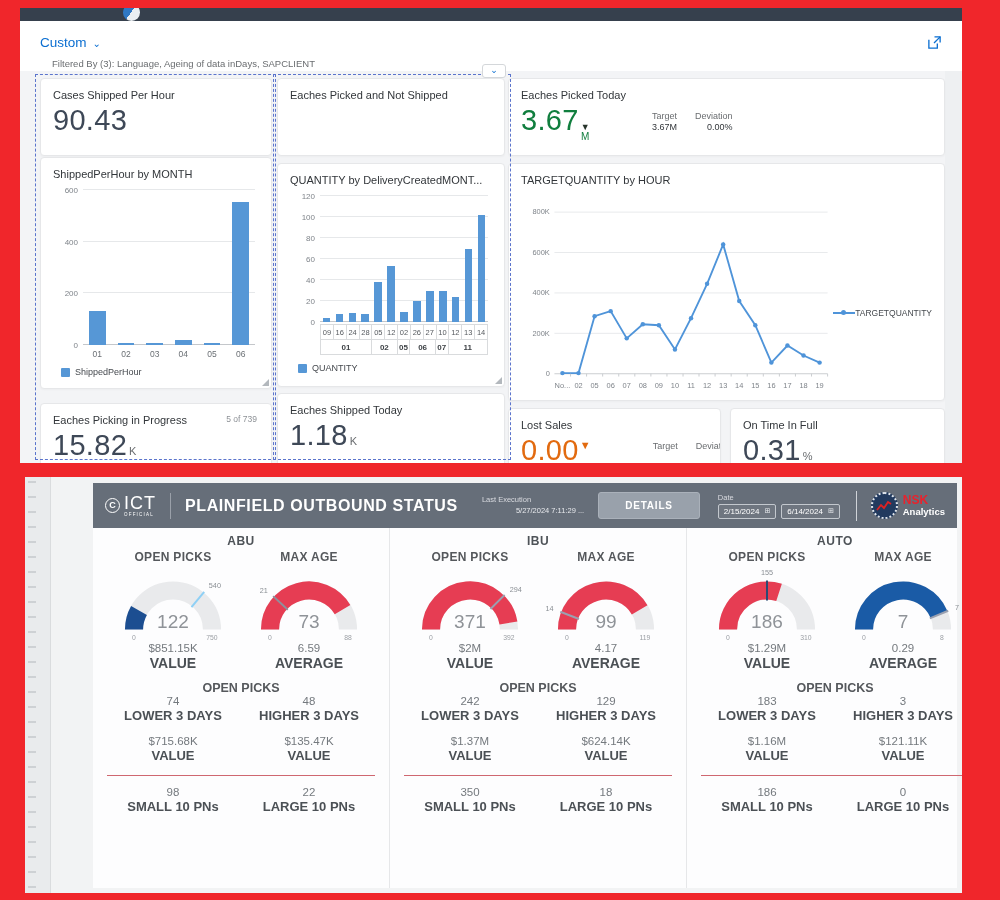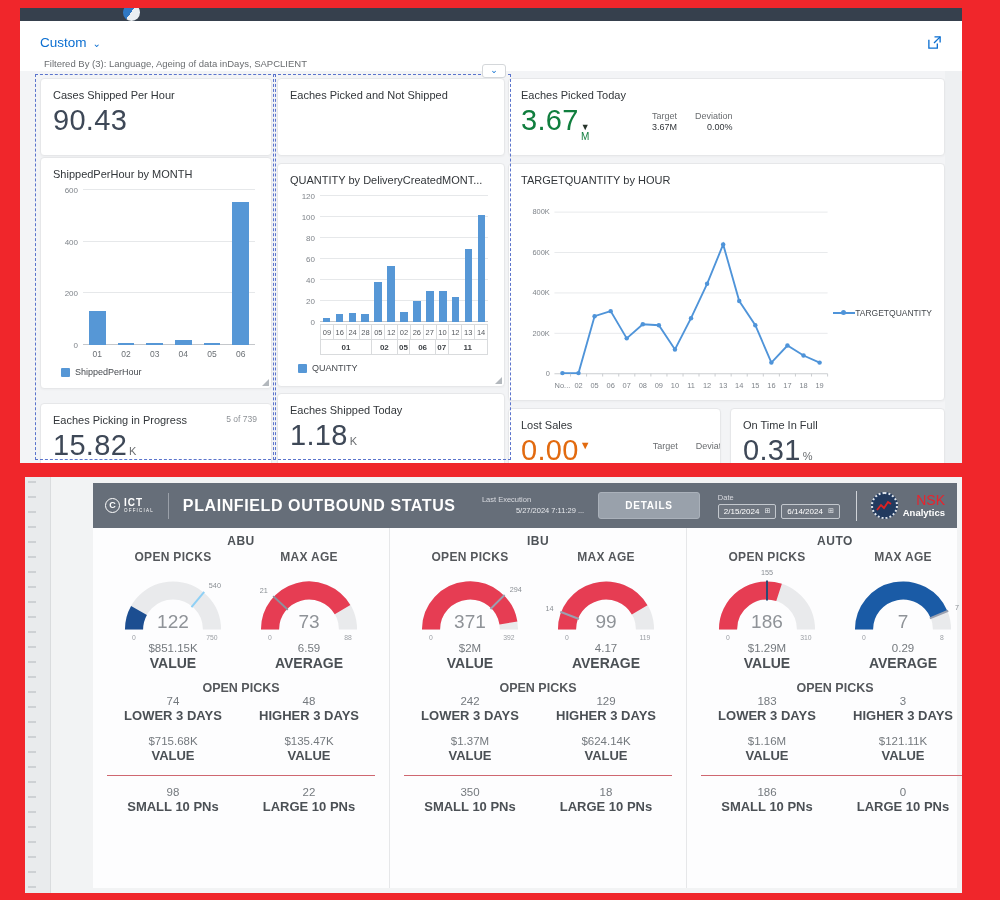--- a/index.html
+++ b/index.html
@@ -9,21 +9,21 @@
   
   .sac-panel { position:absolute; left:20px; top:8px; width:942px; height:455px;
     background:#fff; overflow:hidden; }
   .sac-navbar { position:absolute; left:0; top:0; width:100%; height:13px; background:#36404d; }
   .sac-logo-circle { position:absolute; left:103px; top:-4px; width:17px; height:17px;
     border-radius:50%; background:linear-gradient(125deg,#2f78c4 48%,#e9eef2 48%); z-index:3; }
   .sac-toolbar { position:absolute; left:0; top:13px; width:100%; height:45px; background:#fff; }
   .sac-tab { position:absolute; left:20px; top:14px; color:#0a6ed1; font-size:13.5px; cursor:pointer; }
   .sac-tab .chev { font-size:10px; margin-left:6px; }
   .share-ic { position:absolute; right:20px; top:14px; width:15px; height:15px; cursor:pointer; }
-  .sac-filter { position:absolute; left:24px; top:50px; font-size:9.5px; color:#6a6d70; }
+  .sac-filter { position:absolute; left:32px; top:50px; font-size:9.5px; color:#6a6d70; }
   .sac-content { position:absolute; left:0; top:63px; right:0; bottom:0; background:#f3f4f6; }
   .right-gutter { position:absolute; left:925px; top:63px; bottom:0; width:17px; background:#eef0f2; }
   .collapse-btn { position:absolute; left:462px; top:56px; width:24px; height:14px; background:#fff;
     border:1px solid #d4d7da; border-radius:3px; color:#0a6ed1; font-size:9px; text-align:center;
     line-height:11px; z-index:6; cursor:pointer; }
 
   .tile { position:absolute; background:#fff; border:1px solid #e6e7e9; border-radius:4px;
     padding:10px 12px; overflow:hidden; box-shadow:0 1px 2px rgba(0,0,0,0.03); }
   #t1 { left:20px; top:70px; width:232px; height:78px; }
   #t2 { left:257px; top:70px; width:228px; height:78px; }
@@ -94,21 +94,21 @@
   .pbi-strip { position:absolute; left:0; top:0; width:26px; height:100%; background:#e9ebed;
     border-right:1px solid #dadcde; }
   .pbi-strip-marks { position:absolute; left:3px; top:4px; width:8px; bottom:4px;
     background:repeating-linear-gradient(to bottom,#c2c6ca 0 2px,transparent 2px 15px); opacity:0.7; }
   .pbi-header { position:absolute; left:68px; top:6px; width:864px; height:45px; background:#666e79;
     display:flex; align-items:center; padding:0 12px; color:#fff; }
   .ict-logo { display:flex; align-items:center; gap:4px; }
   .ict-c { width:15px; height:15px; border:1.4px solid #fff; border-radius:50%; font-size:9px;
     line-height:12px; text-align:center; font-weight:bold; }
   .ict-col { display:flex; flex-direction:column; line-height:1; }
-  .ict-name { font-size:10px; font-weight:bold; letter-spacing:1px; }
+  .ict-name { font-size:18px; font-weight:normal; letter-spacing:1px; }
   .ict-sub { font-size:4.5px; letter-spacing:1.2px; margin-top:1px; }
   .hdr-div { width:1px; height:26px; background:#9aa0a9; margin:0 14px; }
   .pbi-title { font-size:16px; font-weight:bold; letter-spacing:0.6px; white-space:nowrap; }
   .hdr-spacer { flex:1; }
   .last-exec { display:flex; flex-direction:column; line-height:1.35; margin-right:14px; }
   .last-exec .l1 { font-size:7.5px; color:#d9dbe0; }
   .last-exec .l2 { font-size:7.5px; color:#e6e8ec;padding-left:34px; }
   .details-btn { background:#99a1ab; border:1px solid #aab1ba; border-radius:3px; color:#fff;
     font-size:10px; font-weight:bold; letter-spacing:0.8px; padding:7px 26px; margin-right:18px;
     cursor:pointer; font-family:inherit; }
@@ -116,21 +116,21 @@
   .date-lab { font-size:7.5px; color:#d9dbe0; margin-bottom:2px; }
   .date-row { display:flex; gap:5px; }
   .date-box { display:flex; align-items:center; gap:5px; border:1px solid #c3c8ce; border-radius:2px;
     padding:2px 5px; font-size:8px; color:#fff; background:rgba(255,255,255,0.06); cursor:pointer; }
   .date-box .cal { font-size:7px; color:#e8eaed; }
   .hdr-div2 { width:1px; height:30px; background:#cfd3d8; margin:0 14px 0 0; }
   .brand { display:flex; align-items:center; gap:5px; }
   .brand-circle { width:27px; height:27px; border-radius:50%; background:#223a5e;
     border:2px dotted #dfe5ec; display:flex; align-items:center; justify-content:center; }
   .brand-col { display:flex; flex-direction:column; line-height:1.1; }
-  .brand-name { color:#e8232d; font-size:14px; font-weight:normal;text-align:right; }
+  .brand-name { color:#e8232d; font-size:12px; font-weight:bold; }
   .brand-sub { color:#fff; font-size:9.5px; font-weight:bold; }
 
   .pbi-body { position:absolute; left:68px; top:51px; width:864px; height:360px; background:#fdfdfe;
     display:flex; }
   .pbi-col { flex:1; border-right:1px solid #e6e7e9; padding:6px 12px 0 12px; }
   .pbi-col:last-child { border-right:none; }
   .sec-title { text-align:center; font-size:12px; font-weight:bold; color:#4e5358; letter-spacing:0.5px; }
   .g-labels { display:flex; margin-top:2px; }
   .g-labels div { flex:1; text-align:center; font-size:12px; font-weight:bold; color:#55585c;
     letter-spacing:0.3px; }

